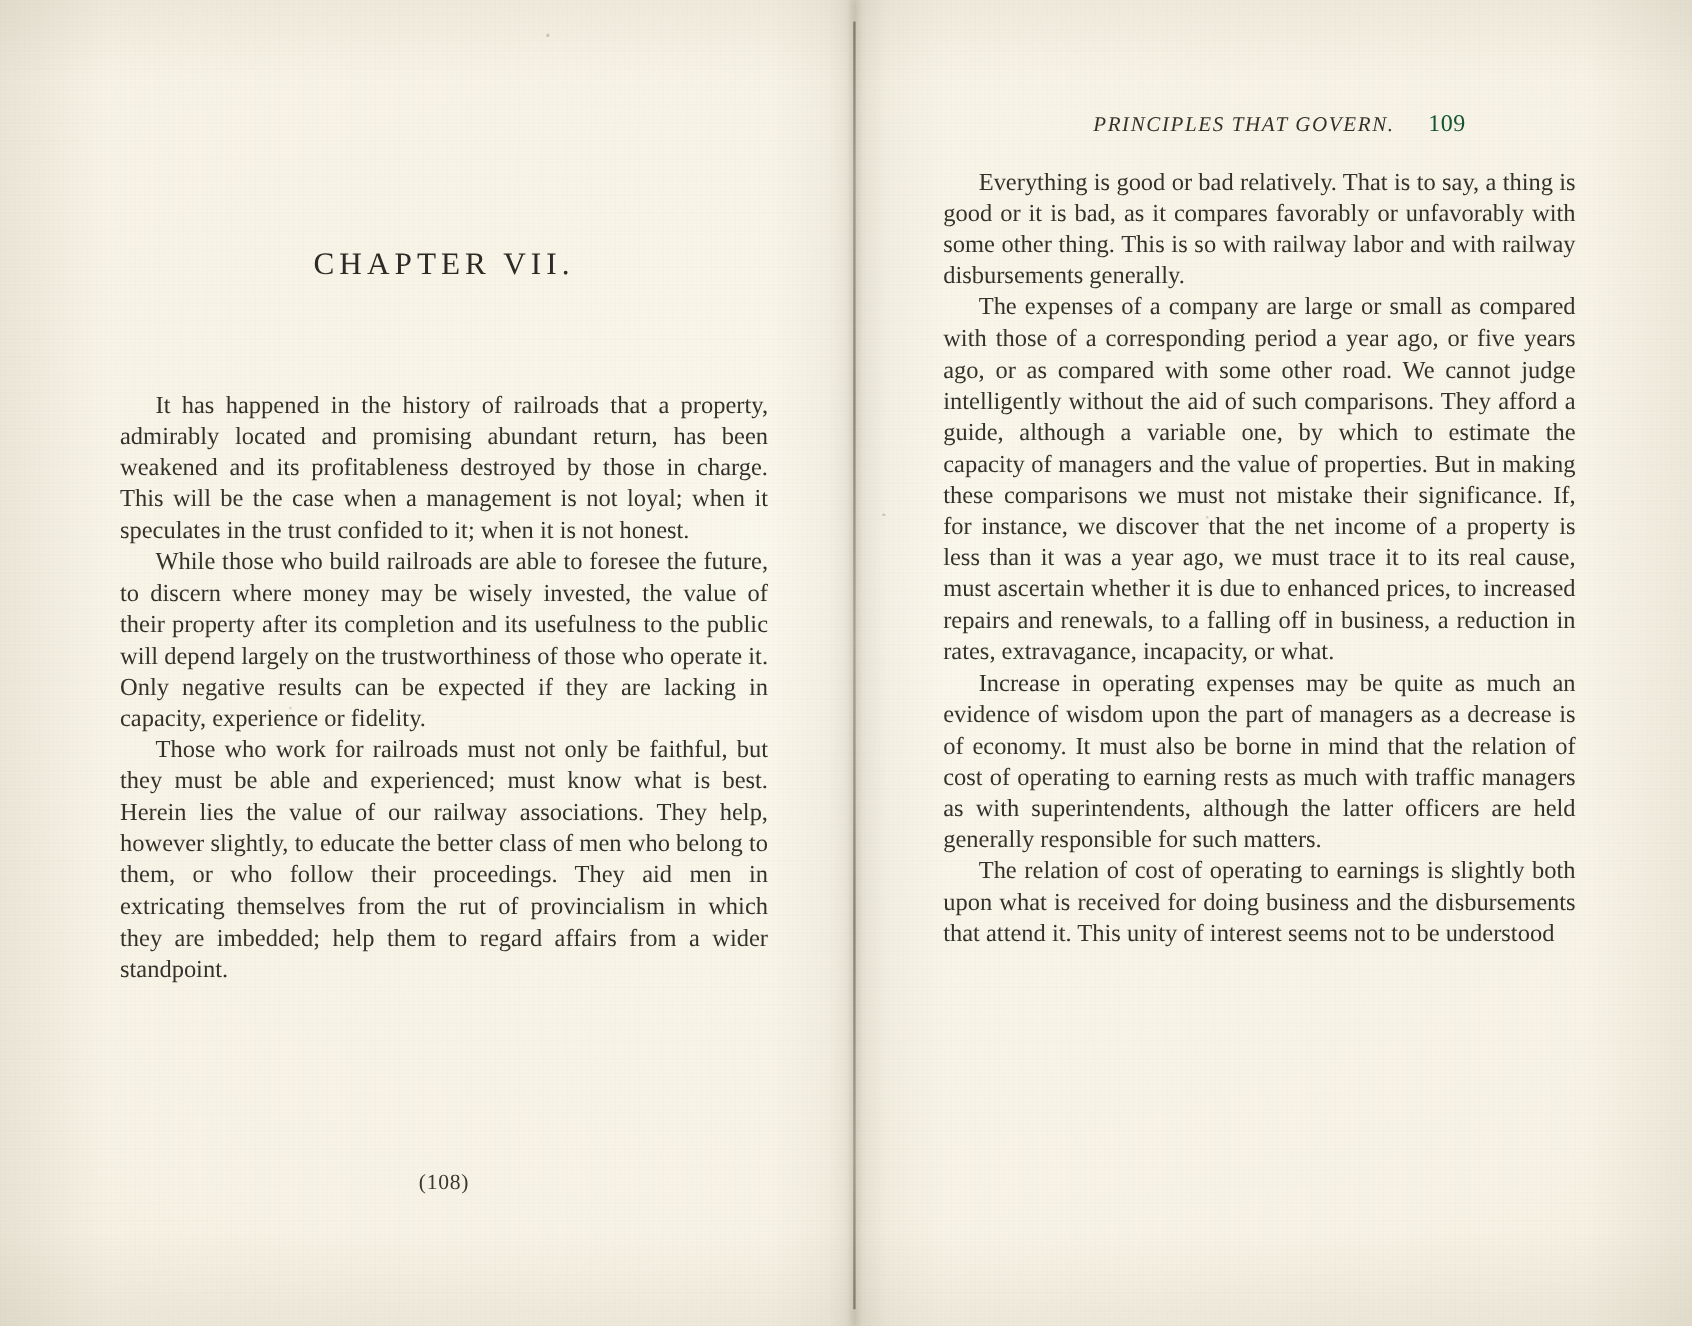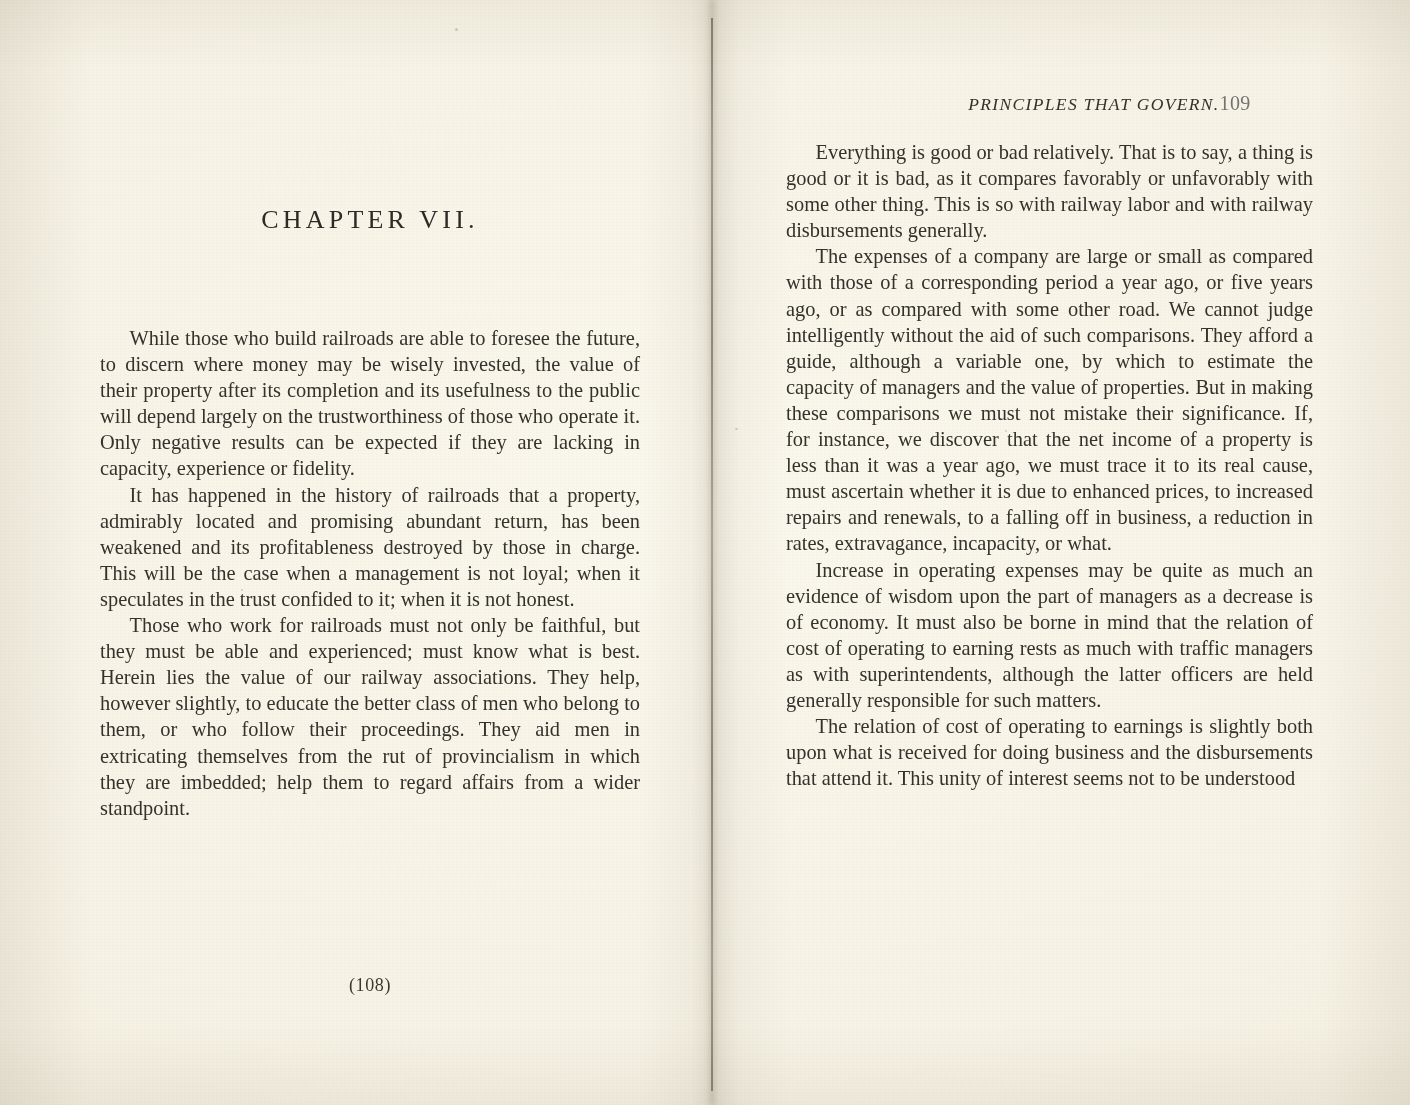--- a/index.html
+++ b/index.html
@@ -115,35 +115,36 @@
   .page-right { left: 712px; width: 698px; }
 
   
   .running-head {
     position: absolute;
     top: 92px;
     left: 199px;
     right: 102px;
     display: flex;
     align-items: baseline;
-    justify-content: center;
+    justify-content: flex-start;
   }
   .running-title {
     font-style: italic;
     font-size: 17.5px;
     letter-spacing: 1.35px;
     font-variant: small-caps;
     text-transform: uppercase;
     color: #33322b;
     white-space: nowrap;
   }
   .running-folio {
     font-size: 20px;
-    color: #737373;
+    color: #14532d;
     letter-spacing: .4px;
+    margin-left: 28px;
   }
 
   
   .chapter-head {
     position: absolute;
     left: 100px;
     width: 540px;
     top: 205px;
     text-align: center;
   }
@@ -231,22 +232,22 @@
   <div class="speck" style="left:1005px; top:430px;  width:2px; height:2px;"></div>
   <div class="speck" style="left:455px;  top:28px;   width:3px; height:3px;"></div>
 
   <div class="page page-left">
 
     <div class="chapter-head">
       <div class="chapter-number">CHAPTER VII.</div>
     </div>
 
     <div class="column col-left">
+      <p>It has happened in the history of railroads that a property, admirably located and promising abundant return, has been weakened and its profitableness destroyed by those in charge. This will be the case when a management is not loyal; when it speculates in the trust confided to it; when it is not honest.</p>
       <p>While those who build railroads are able to foresee the future, to discern where money may be wisely invested, the value of their property after its completion and its usefulness to the public will depend largely on the trustworthiness of those who operate it. Only negative results can be expected if they are lacking in capacity, experience or fidelity.</p>
-      <p>It has happened in the history of railroads that a property, admirably located and promising abundant return, has been weakened and its profitableness destroyed by those in charge. This will be the case when a management is not loyal; when it speculates in the trust confided to it; when it is not honest.</p>
       <p>Those who work for railroads must not only be faithful, but they must be able and experienced; must know what is best. Herein lies the value of our railway associations. They help, however slightly, to educate the better class of men who belong to them, or who follow their proceedings. They aid men in extricating themselves from the rut of provincialism in which they are imbedded; help them to regard affairs from a wider standpoint.</p>
     </div>
 
     <div class="folio-paren">(108)</div>
   </div>
 
   <div class="page page-right">
 
     <div class="running-head">
       <span class="running-title">PRINCIPLES THAT GOVERN.</span>

